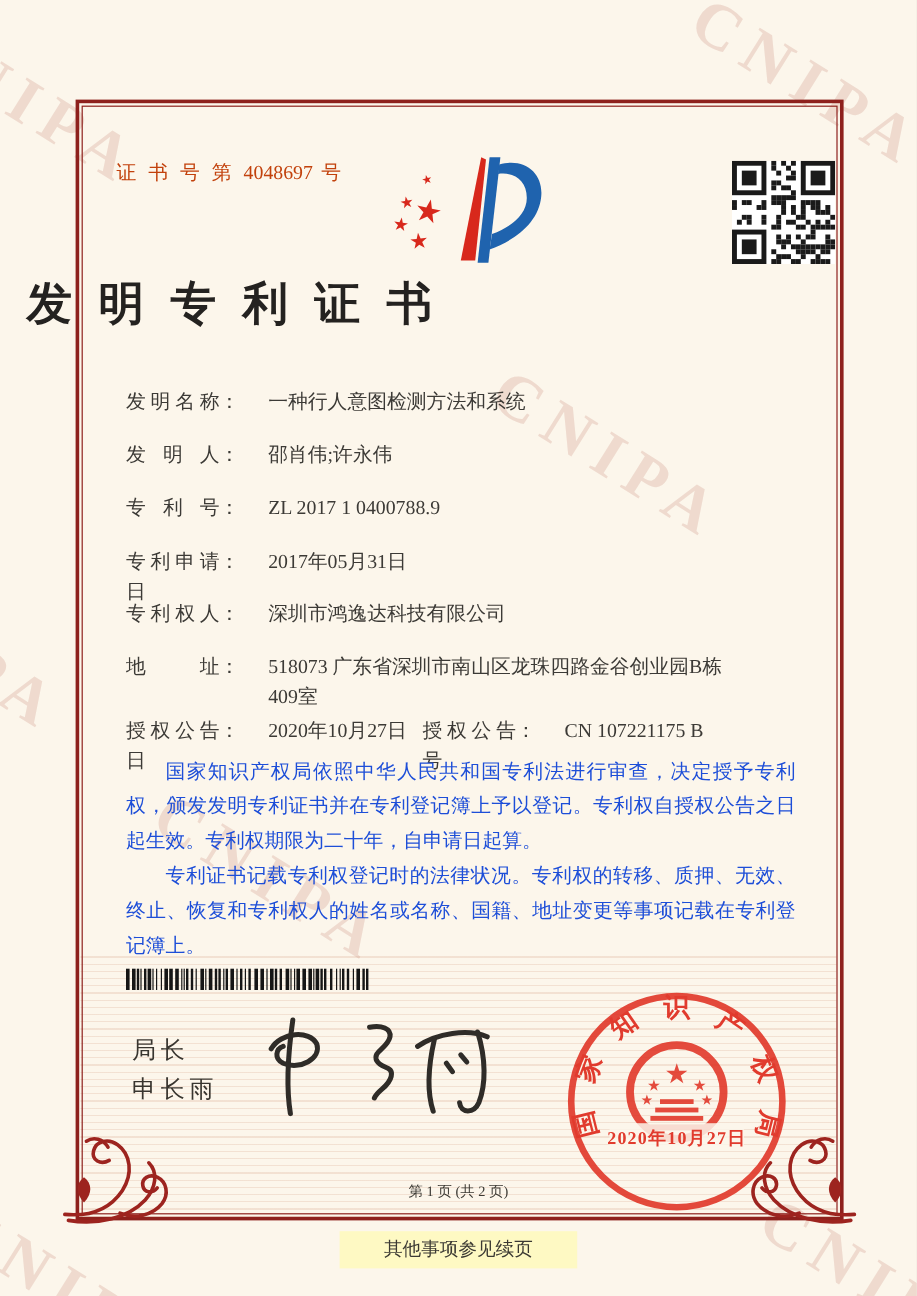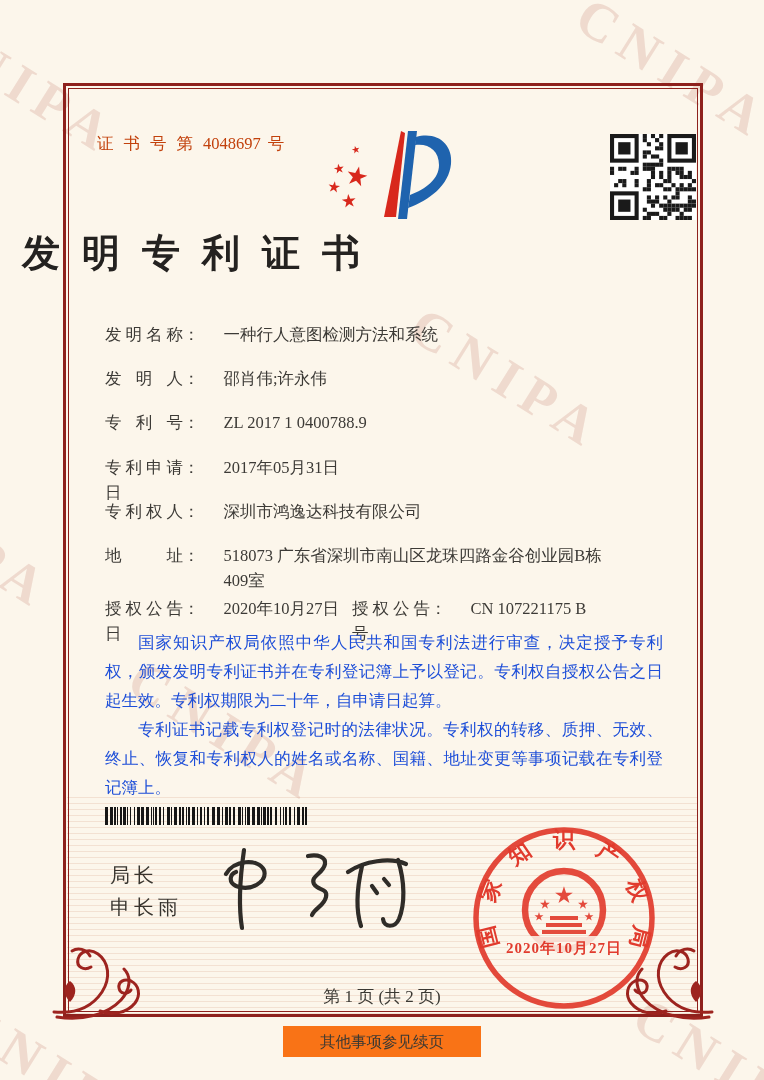--- a/index.html
+++ b/index.html
@@ -38,22 +38,22 @@
          text-align:justify;z-index:3;color:#1d4ed8;}
   .paras p{margin:0;text-indent:2em;}
   
   .barcode{position:absolute;left:105px;top:807px;width:204px;height:18px;z-index:3;}
   .sig-label{position:absolute;left:110px;font-family:"Liberation Sans","DejaVu Sans",sans-serif;
          font-size:20px;letter-spacing:4px;color:#38352f;z-index:3;}
   .sig-title{top:862px;} .sig-name{top:894px;}
   .signature{position:absolute;left:212px;top:838px;z-index:3;}
   .seal{position:absolute;left:468px;top:822px;width:192px;height:192px;z-index:4;opacity:0.95;}
   .seal text{font-family:"Liberation Serif",serif;font-weight:bold;}
-  .pageinfo{position:absolute;left:0;right:0;top:985px;text-align:center;font-size:17px;z-index:3;color:#3b3933;}
-  .note-strip{position:absolute;left:283px;top:1026px;width:198px;height:31px;background:#f97316;
+  .pageinfo{position:absolute;left:0;right:0;top:985px;text-align:center;font-size:12px;z-index:3;color:#3b3933;}
+  .note-strip{position:absolute;left:283px;top:1026px;width:198px;height:31px;background:#fef9c3;
          text-align:center;font-size:15.5px;line-height:31px;z-index:3;color:#3b3933;}
 </style>
 </head>
 <body>
 
 <div class="page">
 
   <svg width="0" height="0" style="position:absolute">
     <defs>
       <g id="orn-def" stroke="#9d241f" stroke-width="3" fill="none" stroke-linecap="round">

